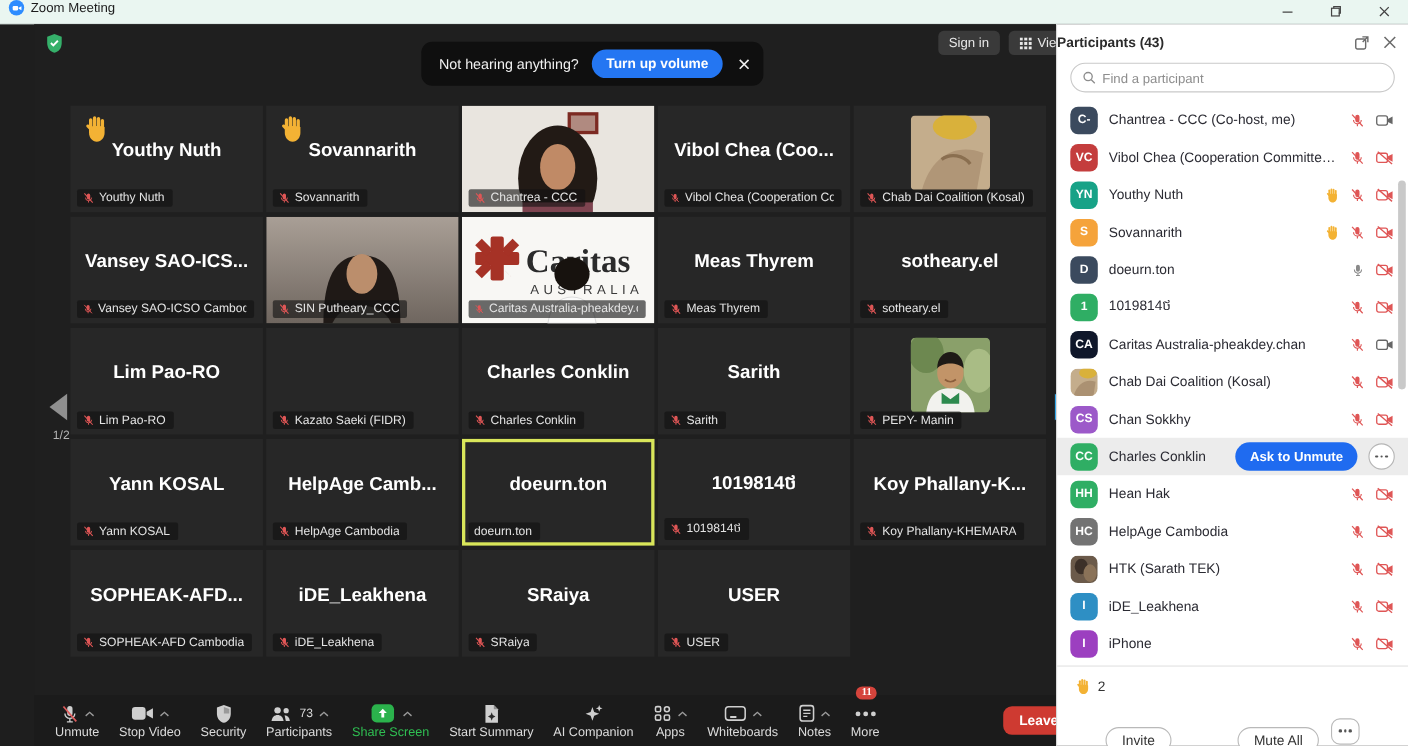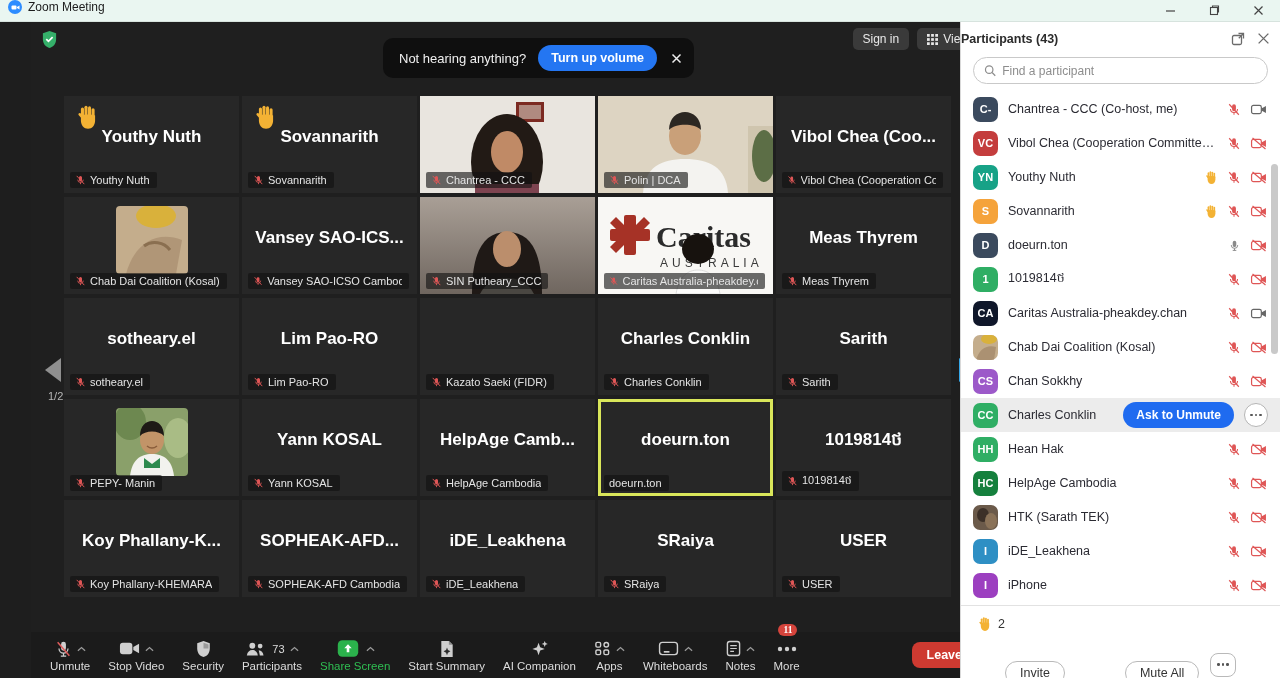--- a/index.html
+++ b/index.html
@@ -212,40 +212,20 @@
       <div class="tlabelbar">
           <svg width="11" height="12" viewBox="0 0 16 16">
             <path d="M8 2a2.2 2.2 0 0 1 2.2 2.2v3.6A2.2 2.2 0 1 1 5.8 7.8V4.2A2.2 2.2 0 0 1 8 2z" fill="#df5656"></path>
             <path d="M4 7.5a4 4 0 0 0 8 0M8 11.5V14" stroke="#df5656" fill="none" stroke-width="1.3"></path>
             <path d="M2.5 2l11 12" stroke="#df5656" stroke-width="1.4"></path>
           </svg>
           <span>Chantrea - CCC</span>
         </div>
     </div>
 
-    <div class="tile">
-      <div class="tvideo">
-          <svg viewBox="0 0 175 97" preserveAspectRatio="none">
-            <rect width="175" height="97" fill="#ddd4c2"></rect>
-            <rect x="150" y="30" width="25" height="67" fill="#cfc5ae"></rect>
-            <ellipse cx="166" cy="60" rx="12" ry="26" fill="#5c6e46"></ellipse>
-            <path d="M45 97c2-26 18-34 42-34s41 8 43 34z" fill="#f4f3f0"></path>
-            <ellipse cx="87" cy="40" rx="16" ry="19" fill="#c9a079"></ellipse>
-            <path d="M71 34c0-12 8-18 16-18s16 6 16 18c-6-7-26-7-32 0z" fill="#2c2722"></path>
-          </svg>
-        </div>
-      <div class="tlabelbar">
-          <svg width="11" height="12" viewBox="0 0 16 16">
-            <path d="M8 2a2.2 2.2 0 0 1 2.2 2.2v3.6A2.2 2.2 0 1 1 5.8 7.8V4.2A2.2 2.2 0 0 1 8 2z" fill="#df5656"></path>
-            <path d="M4 7.5a4 4 0 0 0 8 0M8 11.5V14" stroke="#df5656" fill="none" stroke-width="1.3"></path>
-            <path d="M2.5 2l11 12" stroke="#df5656" stroke-width="1.4"></path>
-          </svg>
-          <span>Polin | DCA</span>
-        </div>
-    </div>
 
     <div class="tile">
       <div class="tname">Vibol Chea (Coo...</div>
       <div class="tlabelbar">
           <svg width="11" height="12" viewBox="0 0 16 16">
             <path d="M8 2a2.2 2.2 0 0 1 2.2 2.2v3.6A2.2 2.2 0 1 1 5.8 7.8V4.2A2.2 2.2 0 0 1 8 2z" fill="#df5656"></path>
             <path d="M4 7.5a4 4 0 0 0 8 0M8 11.5V14" stroke="#df5656" fill="none" stroke-width="1.3"></path>
             <path d="M2.5 2l11 12" stroke="#df5656" stroke-width="1.4"></path>
           </svg>
           <span>Vibol Chea (Cooperation Com...</span>
@@ -909,21 +889,21 @@
           </svg>
         <svg width="18" height="13" viewBox="0 0 18 14">
             <rect x="1" y="2.5" width="10.5" height="9" rx="2" fill="none" stroke="#df5656" stroke-width="1.3"></rect>
             <path d="M11.5 5.8l5-2.6v7.6l-5-2.6z" fill="#df5656"></path>
             <path d="M2 1l14 12" stroke="#df5656" stroke-width="1.3"></path>
           </svg>
       </span>
     </div>
 
     <div class="prow">
-      <span class="pavatar" style="background:#15803d">HC</span>
+      <span class="pavatar" style="background:#737373">HC</span>
       <span class="pname">HelpAge Cambodia</span>
       <span class="picons">
         <svg width="14" height="15" viewBox="0 0 16 16">
             <path d="M8 2a2.2 2.2 0 0 1 2.2 2.2v3.6A2.2 2.2 0 1 1 5.8 7.8V4.2A2.2 2.2 0 0 1 8 2z" fill="#df5656"></path>
             <path d="M4 7.5a4 4 0 0 0 8 0M8 11.5V14" stroke="#df5656" fill="none" stroke-width="1.2"></path>
             <path d="M2.5 2l11 12" stroke="#df5656" stroke-width="1.3"></path>
           </svg>
         <svg width="18" height="13" viewBox="0 0 18 14">
             <rect x="1" y="2.5" width="10.5" height="9" rx="2" fill="none" stroke="#df5656" stroke-width="1.3"></rect>
             <path d="M11.5 5.8l5-2.6v7.6l-5-2.6z" fill="#df5656"></path>

